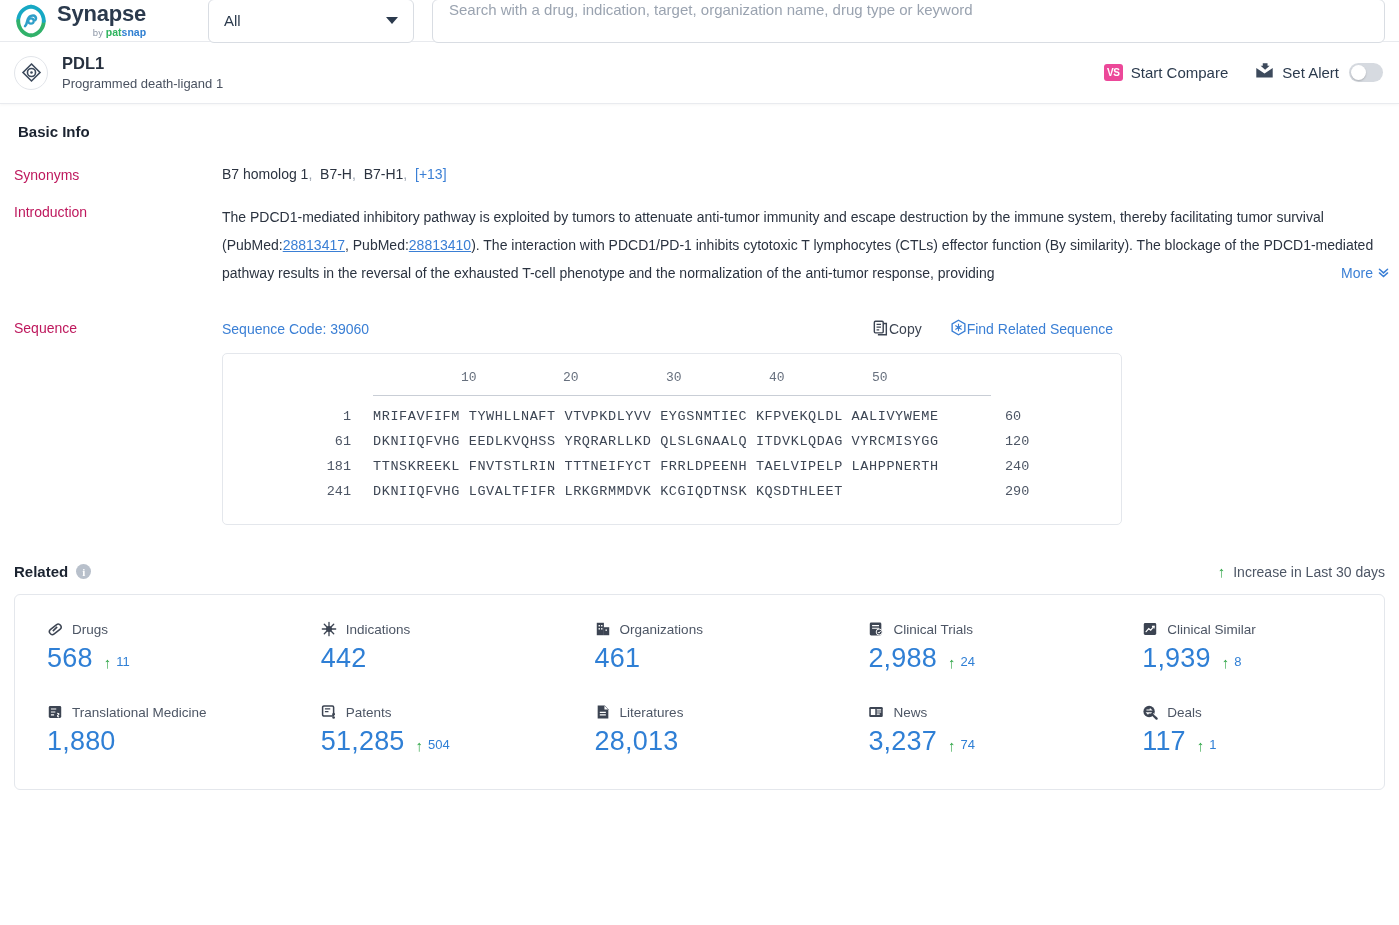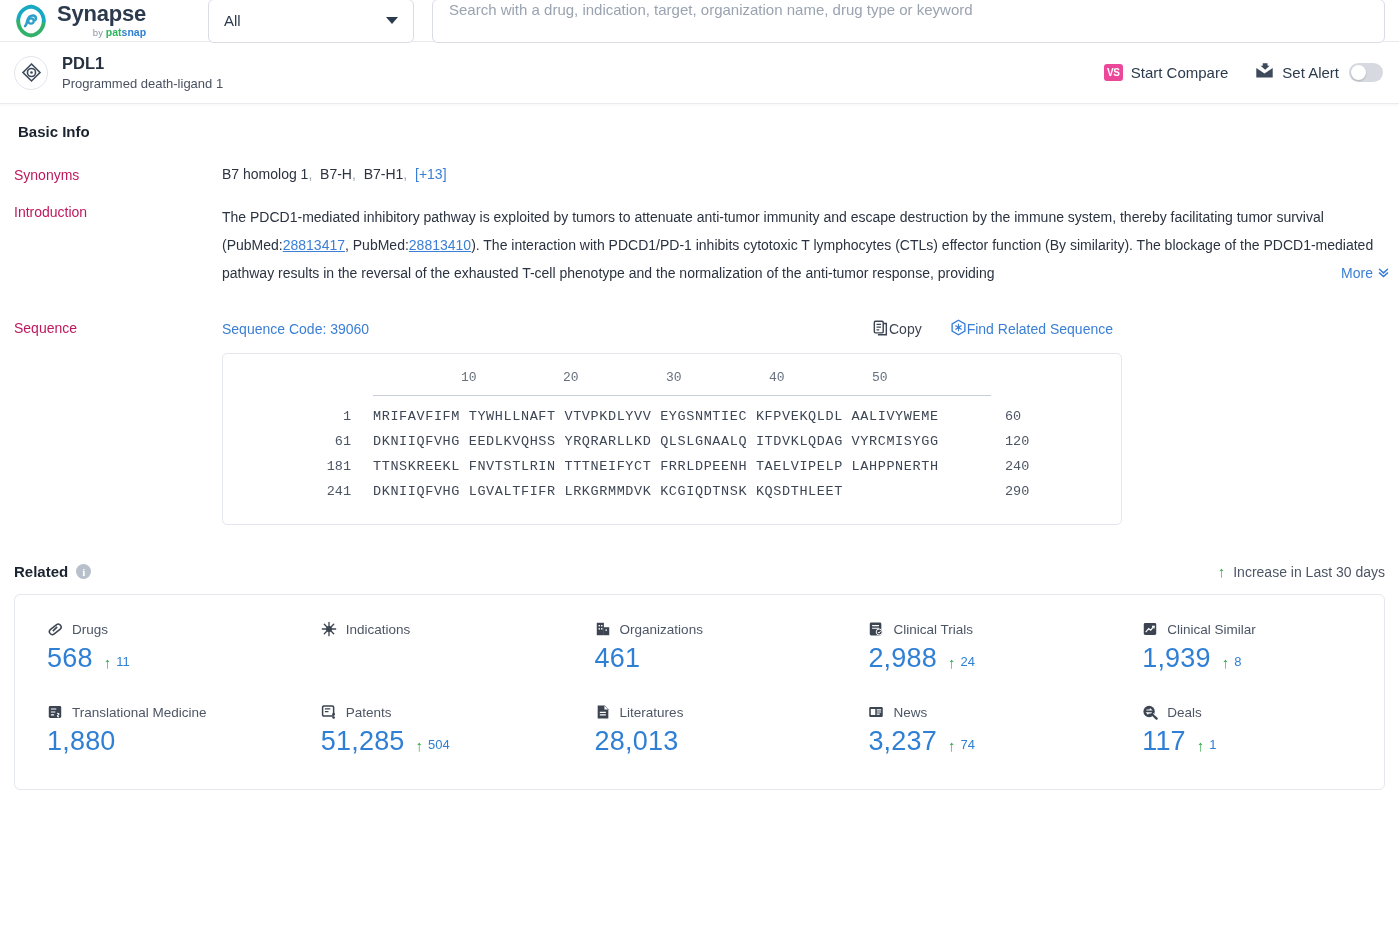--- a/index.html
+++ b/index.html
@@ -381,20 +381,23 @@
           <span class="ic">
             <svg viewBox="0 0 18 18" width="16" height="16">
                 <g stroke="#3c4452" stroke-width="1.5" stroke-linecap="round">
                   <path d="M9 1.5 V16.5 M1.5 9 H16.5 M3.7 3.7 L14.3 14.3 M14.3 3.7 L3.7 14.3"></path>
                 </g>
                 <circle cx="9" cy="9" r="3.4" fill="#3c4452"></circle>
               </svg>
           </span>
           <span class="card-label">Indications</span>
         </div>
+        <div class="card-val-row">
+          <span class="card-value">442</span>
+        </div>
       </div>
 
       <div class="card">
         <div class="card-head">
           <span class="ic">
             <svg viewBox="0 0 18 18" width="16" height="16">
                 <rect x="2" y="2" width="8" height="14" fill="#3c4452"></rect>
                 <rect x="10" y="7" width="6" height="9" fill="#3c4452"></rect>
                 <g fill="#fff">
                   <rect x="4" y="4.5" width="1.6" height="1.6"></rect>

